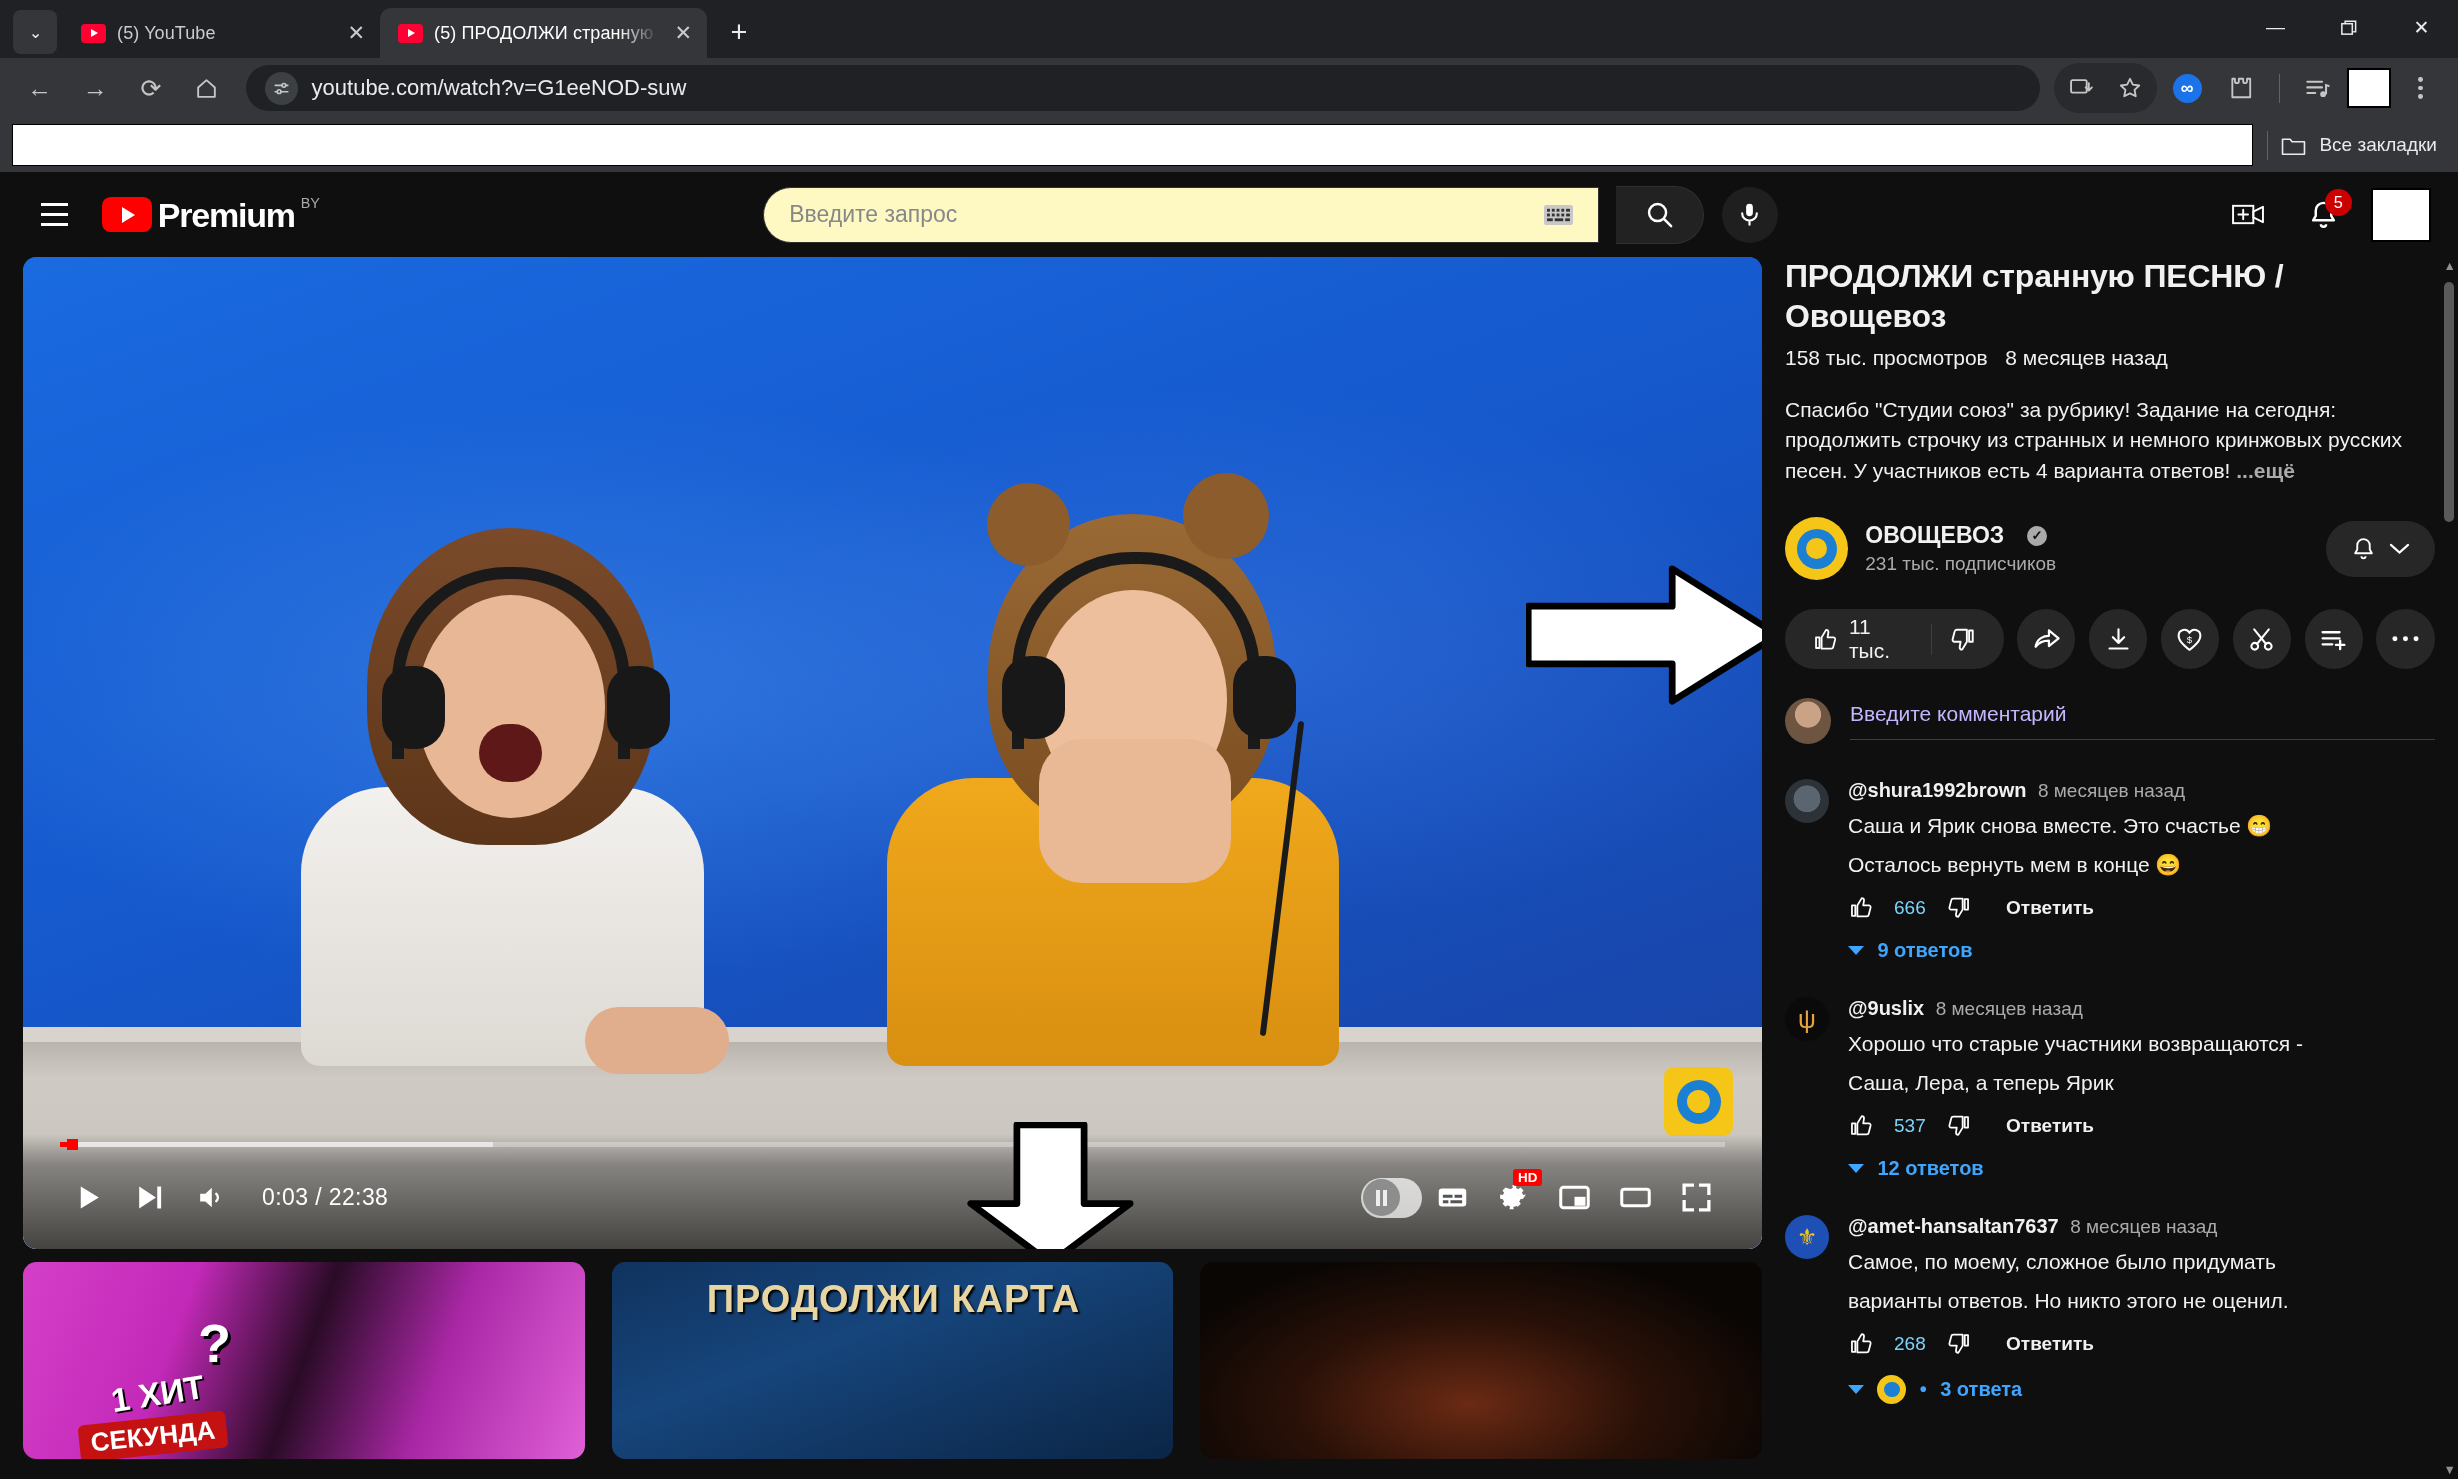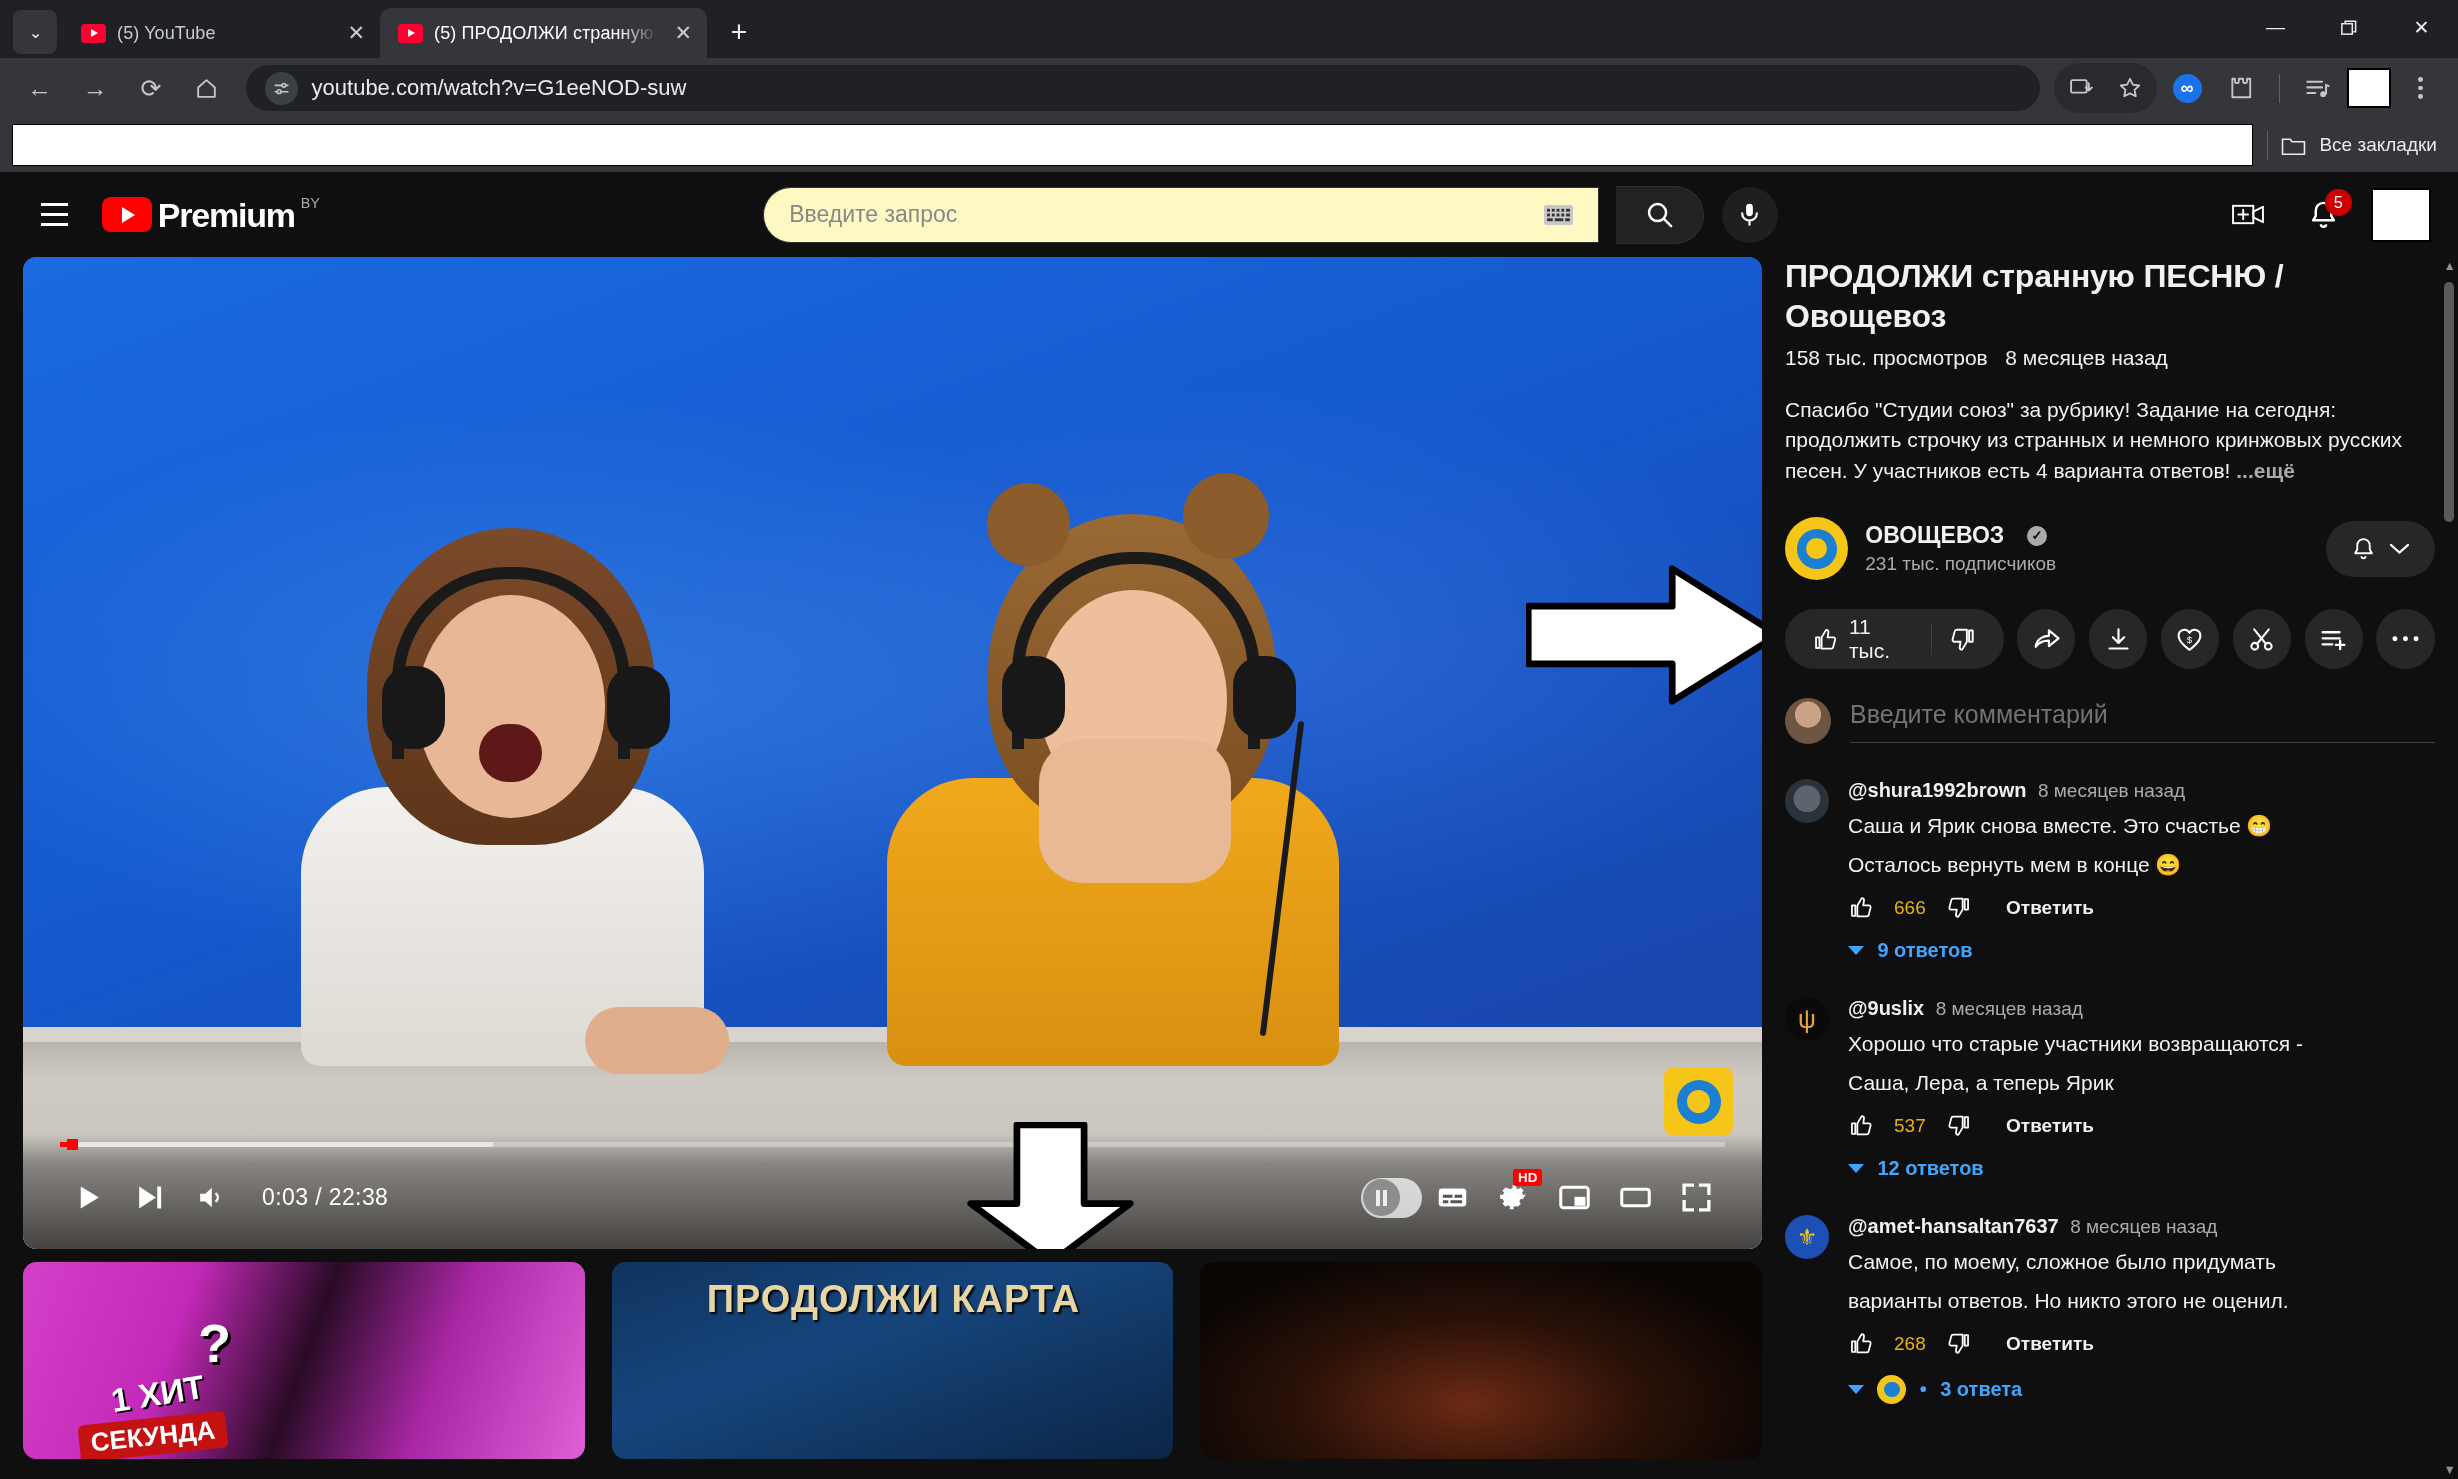--- a/index.html
+++ b/index.html
@@ -204,34 +204,34 @@
   .lp-sep { width:1px; height: 31px; background:#3f3f3f; }
   .round-btn { width: 60px; height: 60px; border-radius: 50%; background:#272727; display:flex;align-items:center;justify-content:center; }
 
   .comments-head { display:flex; align-items:center; gap: 38px; margin-top: 40px; }
   .cm-count { color:#f1f1f1; font-size: 24px; font-weight: 500; }
   .cm-tool { display:flex; align-items:center; gap: 13.4px; color:#f1f1f1; font-size: 21px; font-weight: 500; }
 
   .cm-input { display:flex; align-items:center; gap: 19px; margin-top: 29px; }
   .cm-ava { width: 46px; height:46px;border-radius:50%;flex:none;
             background: radial-gradient(circle at 50% 36%, #caa285 0 34%, #6e5542 36% 100%); }
-  .cm-field { flex:1; border-bottom: 1px solid #3f3f3f; padding-bottom: 13.4px; color:#737373; font-size: 25px; }
+  .cm-field { flex:1; border-bottom: 1px solid #3f3f3f; padding-bottom: 13.4px; color:#c4b5fd; font-size: 21px; }
 
   .comment { display:flex; gap: 19px; margin-top: 35px; }
   .c-ava { width: 44px; height: 44px; border-radius:50%; flex:none; }
   .c-ava.a1 { background: radial-gradient(circle at 50% 45%, #5a6570 0 40%, #2b3238 42% 100%); }
   .c-ava.a2 { background:#0a0a0a; display:flex;align-items:center;justify-content:center;color:#e8a33d;font-size:25px; }
   .c-ava.a3 { background:#1e4fb5; display:flex;align-items:center;justify-content:center;color:#f5c518;font-size:23px; }
   .c-main { flex: 1; }
   .c-head { display:flex; align-items:baseline; gap: 11.5px; }
   .c-author { color:#f1f1f1; font-size: 20px; font-weight: 600; }
   .c-time { color:#aaa; font-size: 19px; }
   .c-text { color:#f1f1f1; font-size: 21px; line-height: 1.48; margin-top: 7.7px; }
   .c-acts { display:flex; align-items:center; gap: 21px; margin-top: 15.4px; }
-  .c-likes { color:#eab308; font-size: 19px; }
+  .c-likes { color:#7dd3fc; font-size: 19px; }
   .c-reply { color:#f1f1f1; font-size: 19px; font-weight: 600; margin-left: 13.4px; }
   .c-replies { display:flex; align-items:center; gap: 13.4px; margin-top: 19px; color:#3ea6ff; font-size: 20px; font-weight: 600; }
   .tri-down { width:0;height:0;border-left:8.6px solid transparent;border-right:8.6px solid transparent;border-top:9.6px solid #3ea6ff; }
   .mini-ch { width: 29px;height:29px;border-radius:50%;background:#f5c518;display:flex;align-items:center;justify-content:center; }
   .mini-ch i { width:15.4px;height:15.4px;border-radius:50%;background:#1b7fd4;display:block; }
 
   .scrollbar { position:absolute; right: 1.9px; top: 85px; bottom: 0; width: 15.4px; background:#0f0f0f; }
   .scrollbar .thumb-sb { position:absolute; top: 0; left: 2.9px; width: 10.6px; height: 240px; background:#5a5a5a; border-radius: 5.8px; }
   .sb-arrow { position:absolute; left: 2.9px; color:#909090; font-size: 12.5px; }
 

